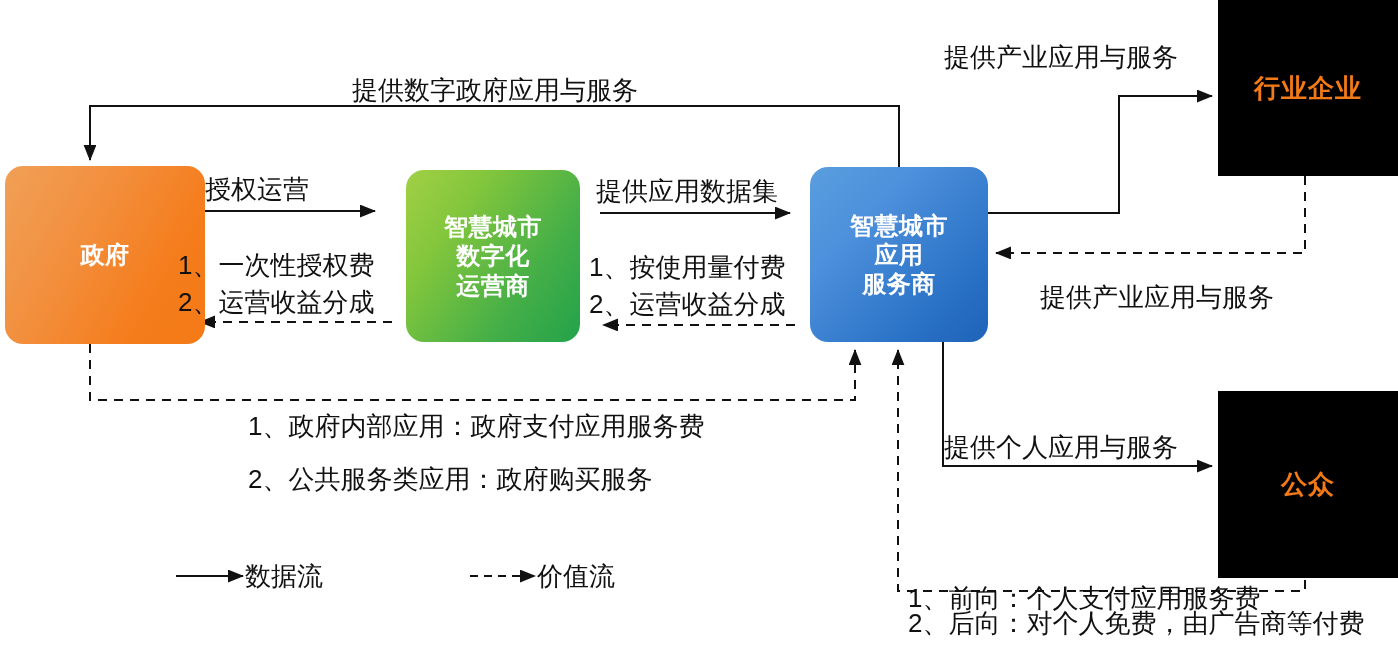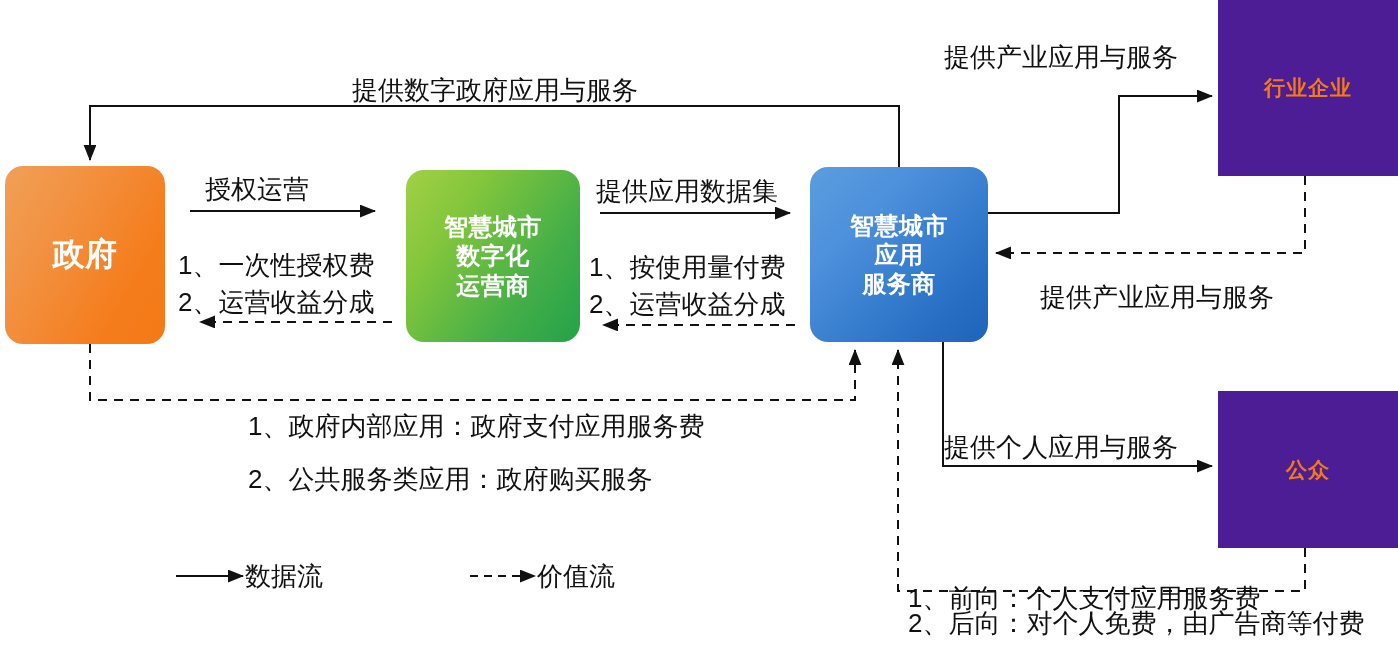--- a/index.html
+++ b/index.html
@@ -30,54 +30,54 @@
     display: flex;
     align-items: center;
     justify-content: center;
     text-align: center;
     color: #ffffff;
     font-weight: bold;
     line-height: 1.22;
     letter-spacing: 0.5px;
   }
   .node-gov {
-    left: 5px; top: 166px; width: 160px; height: 178px;
+    left: 5px; top: 166px; width: 200px; height: 178px;
     border-radius: 18px;
     background: linear-gradient(120deg, #f0a057 0%, #f2903f 35%, #f57c1b 75%, #f47a16 100%);
-    font-size: 32px;
+    font-size: 24px;
     text-align: right;
   }
   .node-green {
     left: 406px; top: 170px; width: 174px; height: 172px;
     border-radius: 18px;
     background: linear-gradient(125deg, #a2d045 0%, #83c63c 28%, #43ae48 70%, #24a24a 100%);
     font-size: 24px;
   }
   .node-blue {
     left: 810px; top: 167px; width: 178px; height: 175px;
     border-radius: 18px;
     background: linear-gradient(135deg, #5a9ede 0%, #4d90dc 30%, #2a72c6 75%, #1e63b8 100%);
     font-size: 24px;
   }
   .node-gray {
     position: absolute;
-    background: #4c1d95;
+    background: #000000;
     display: flex;
     align-items: center;
     justify-content: center;
     color: #f47a16;
     font-weight: bold;
-    font-size: 21px;
+    font-size: 26px;
     letter-spacing: 1px;
   }
   .node-gray-enterprise {
     left: 1218px; top: 0px; width: 180px; height: 176px;
   }
   .node-gray-public {
-    left: 1218px; top: 391px; width: 180px; height: 157px;
+    left: 1218px; top: 391px; width: 180px; height: 187px;
   }
   .lbl {
     position: absolute;
     font-size: 26px;
     color: #111111;
     white-space: nowrap;
     line-height: 1.1;
   }
   .node .stacklines { display: block; }
   .node .stacklines span { display: block; }

